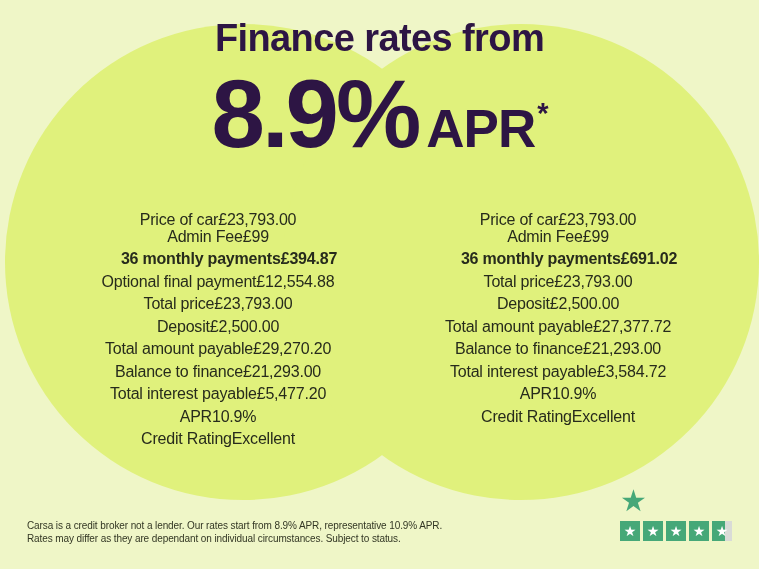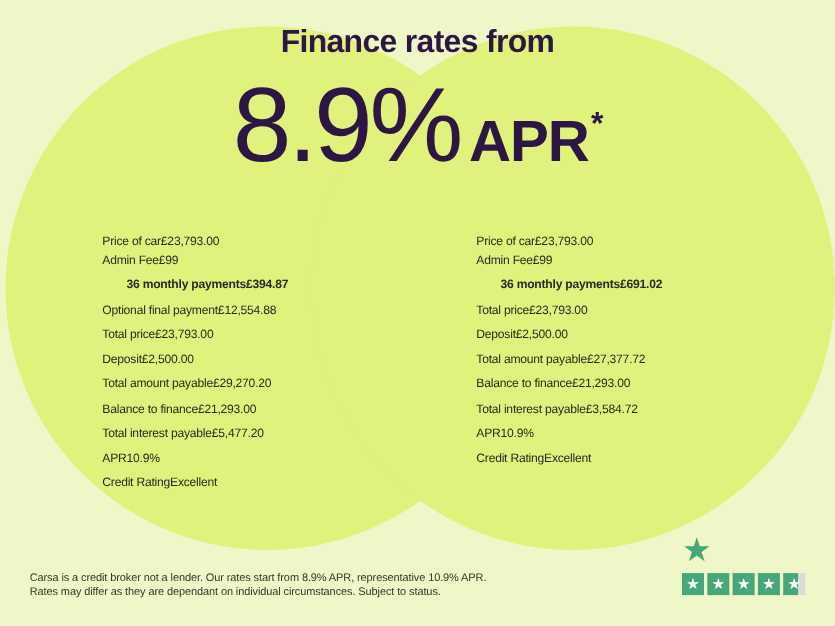--- a/index.html
+++ b/index.html
@@ -12,48 +12,48 @@
   .circle {
     position:absolute; width:476px; height:476px; border-radius:50%;
     background:#e0f17c;
   }
   .circle.left  { left:5px;   top:24px; }
   .circle.right { left:283px; top:24px; }
 
   
   .page-title {
     position:absolute; top:22px; left:0; right:0; text-align:center;
-    font-size:29px; line-height:32px; font-weight:800; letter-spacing:-0.6px;
+    font-size:38px; line-height:32px; font-weight:800; letter-spacing:-0.6px;
     color:#2d1544;
   }
   .hero {
     position:absolute; top:66px; left:0; right:0;
     display:flex; justify-content:center; align-items:baseline;
     color:#2d1544; white-space:nowrap;
   }
   .hero .rate {
-    font-size:96px; line-height:1; font-weight:400; letter-spacing:-3px;text-align:center;
+    font-size:96px; line-height:1; font-weight:700; letter-spacing:-3px;text-align:center;
   }
   .hero .apr {
     font-size:53px; line-height:1; font-weight:800; letter-spacing:-1px; margin-left:8px;
   }
   .hero .apr sup { font-size:29px; vertical-align:24px; margin-left:2px; }
 
   
   .col { position:absolute; top:196px; width:250px; }
   .col.pcp { left:93px; }
   .col.hp  { left:433px; }
   .col-title {
     text-align:center; font-size:28px; line-height:30px; font-weight:800;
     letter-spacing:-0.5px; color:#2d1544;
   }
   .rows { margin-top:16px; }
   .row {
-    display:flex; justify-content:flex-start; align-items:baseline;
-    font-size:11px; line-height:16.5px; letter-spacing:-0.2px;
+    display:flex; justify-content:center; align-items:baseline;
+    font-size:16px; line-height:16.5px; letter-spacing:-0.2px;
     color:#272b1c; margin-top:6px;
   }
   .row:first-child, .row.tight { margin-top:0; }
   .row.bold { font-weight:700;margin-left:22px; }
   .row .lbl { text-align:left; }
   .row .val { text-align:right; }
 
   
   .disclaimer {
     position:absolute; left:27px; top:519px; width:500px;

